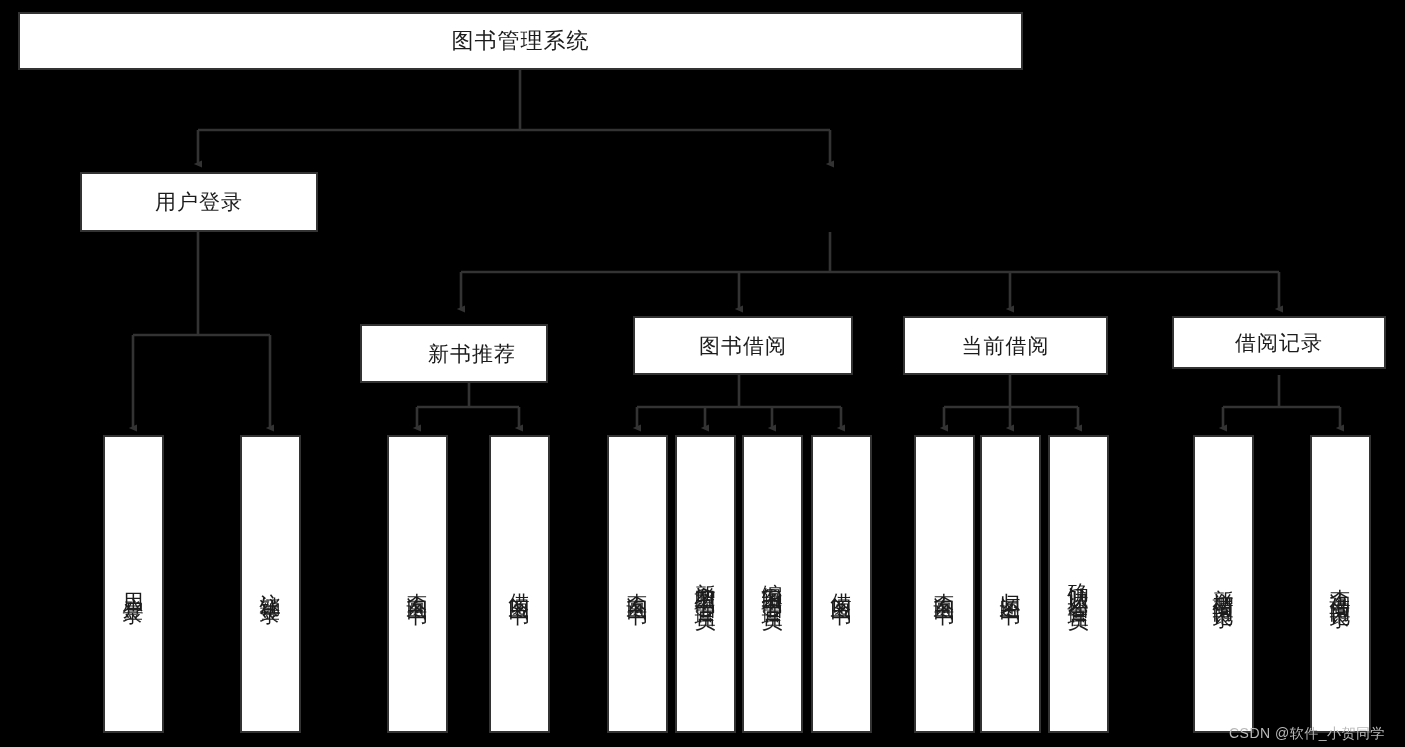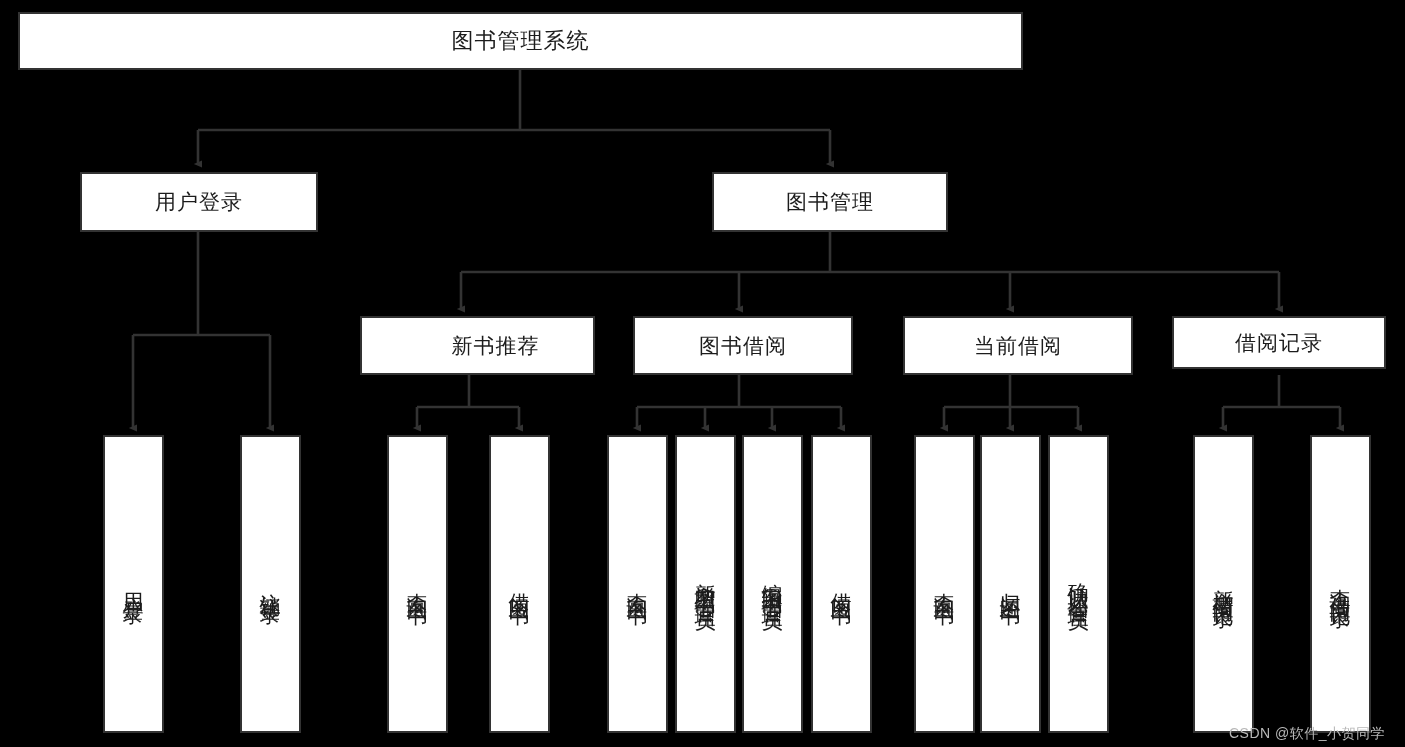--- a/index.html
+++ b/index.html
@@ -132,31 +132,28 @@
     </g>
   </svg>
 
   <div class="node horiz root" style="left:18px; top:12px; width:1005px; height:58px;">
     <span class="node-label">图书管理系统</span>
   </div>
 
   <div class="node horiz" style="left:80px; top:172px; width:238px; height:60px;">
     <span class="node-label">用户登录</span>
   </div>
-  <div class="node horiz" style="left:712px; top:172px; width:236px; height:60px;">
-    <span class="node-label">图书管理</span>
-  </div>
-
-  <div class="node horiz" style="left:360px; top:316px; width:235px; height:59px;padding-left:36px;">
+
+  <div class="node horiz" style="left:360px; top:324px; width:188px; height:59px;padding-left:36px;">
     <span class="node-label">新书推荐</span>
   </div>
   <div class="node horiz" style="left:633px; top:316px; width:220px; height:59px;">
     <span class="node-label">图书借阅</span>
   </div>
-  <div class="node horiz" style="left:903px; top:316px; width:230px; height:59px;">
+  <div class="node horiz" style="left:903px; top:316px; width:205px; height:59px;">
     <span class="node-label">当前借阅</span>
   </div>
   <div class="node horiz" style="left:1172px; top:316px; width:214px; height:53px;">
     <span class="node-label">借阅记录</span>
   </div>
 
   <div class="node vert" style="left:103px; top:435px; width:61px; height:298px;">
     <span class="node-label">用户登录</span>
   </div>
   <div class="node vert" style="left:240px; top:435px; width:61px; height:298px;">

